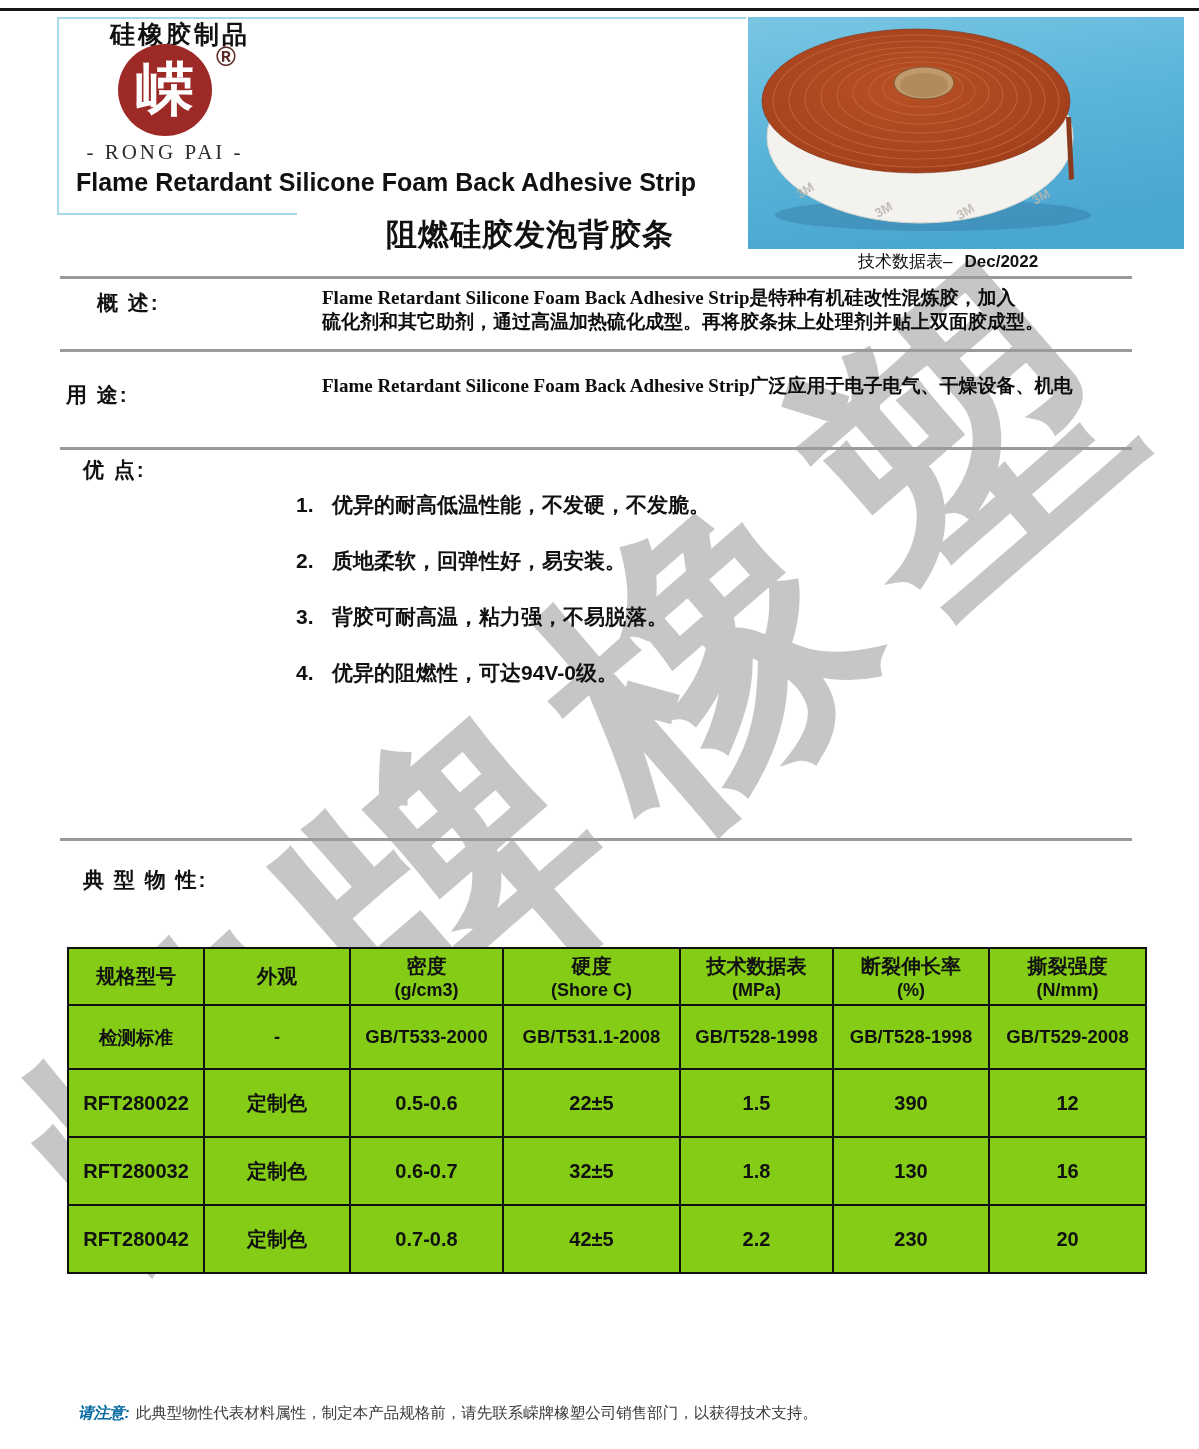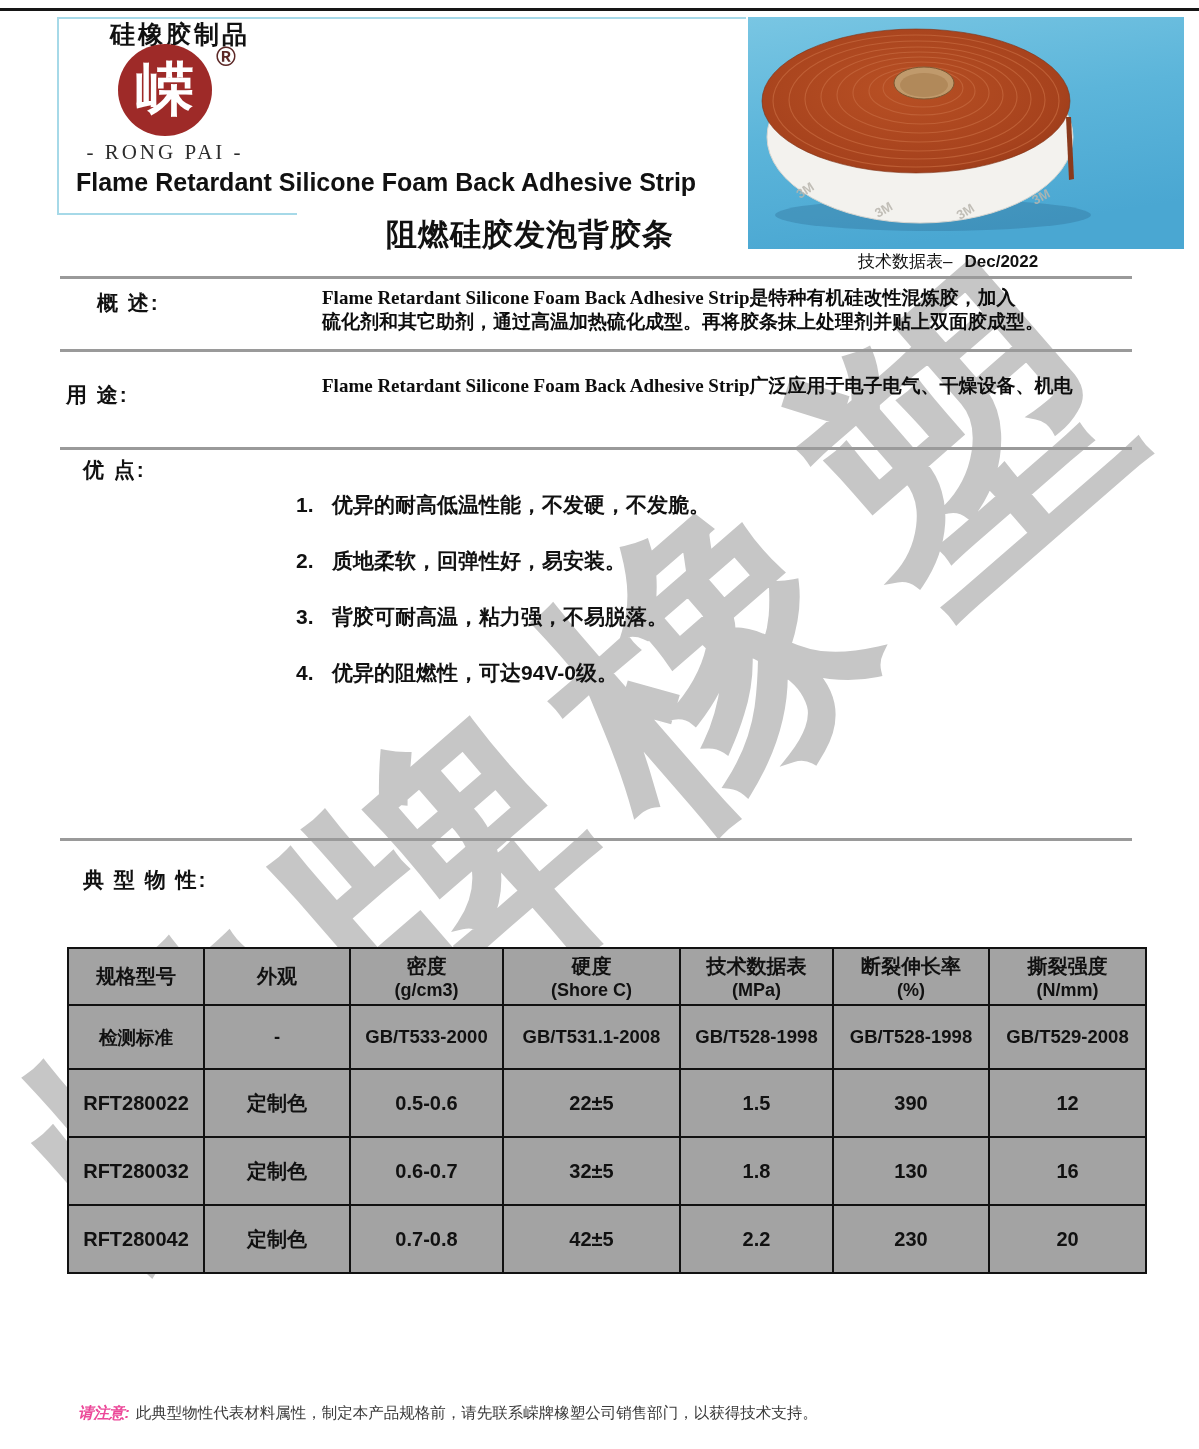--- a/index.html
+++ b/index.html
@@ -65,33 +65,33 @@
   .body-ov { top:286px; }
   .body-us { top:374px; }
 
   .adv-item { left:296px; font-size:21px; font-weight:bold; white-space:nowrap; }
   .adv-item .num { display:inline-block; width:36px; }
   .a1 { top:491px; } .a2 { top:547px; } .a3 { top:603px; } .a4 { top:659px; }
 
   
   .prop-table {
     position:absolute; left:67px; top:947px; z-index:1;
-    width:1078px; border-collapse:collapse; table-layout:fixed; background:#a3a3a3;
+    width:1078px; border-collapse:collapse; table-layout:fixed; background:#84cc16;
   }
   .prop-table td {
     border:2px solid #111; text-align:center; vertical-align:middle;
     font-weight:bold; padding:0; overflow:hidden;
   }
   .hd-row td   { height:55px; font-size:20px; }
   .hd-row .unit{ font-size:18px; font-weight:bold; }
   .std-row td  { height:62px; font-size:18.5px; }
   .data-row td { height:66px; font-size:20px; }
 
   .footer { left:78px; top:1403px; font-size:15.5px; color:#3a3a3a; white-space:nowrap; }
-  .footer .notice { font-weight:bold; font-style:italic; color:#ec4899; margin-right:6px; }
+  .footer .notice { font-weight:bold; font-style:italic; color:#0369a1; margin-right:6px; }
 </style>
 </head>
 <body>
 
 <div class="page">
 
   <div class="watermark">嵘牌橡塑</div>
 
   <div class="abs top-rule"></div>
   <div class="abs accent-top"></div>

